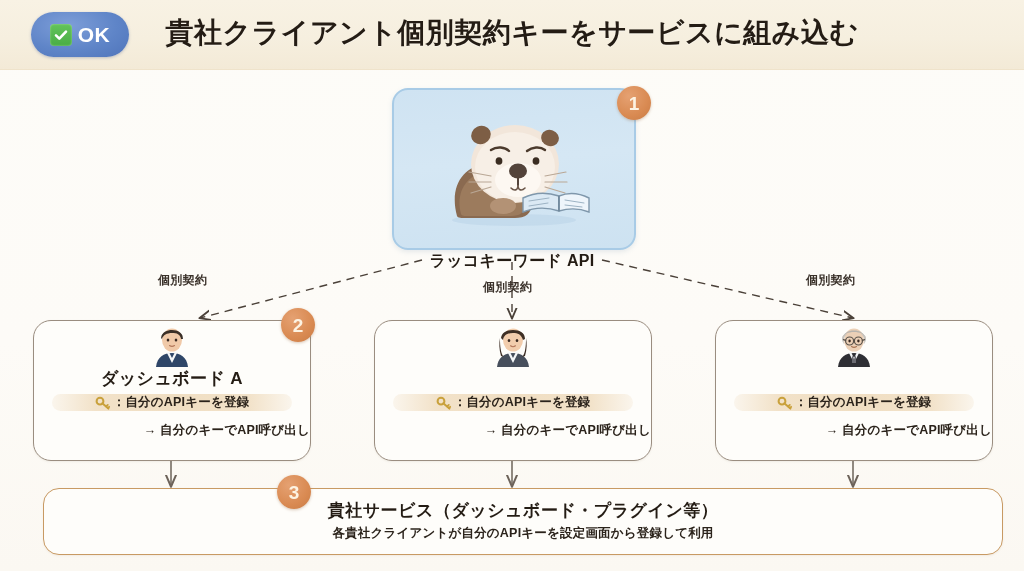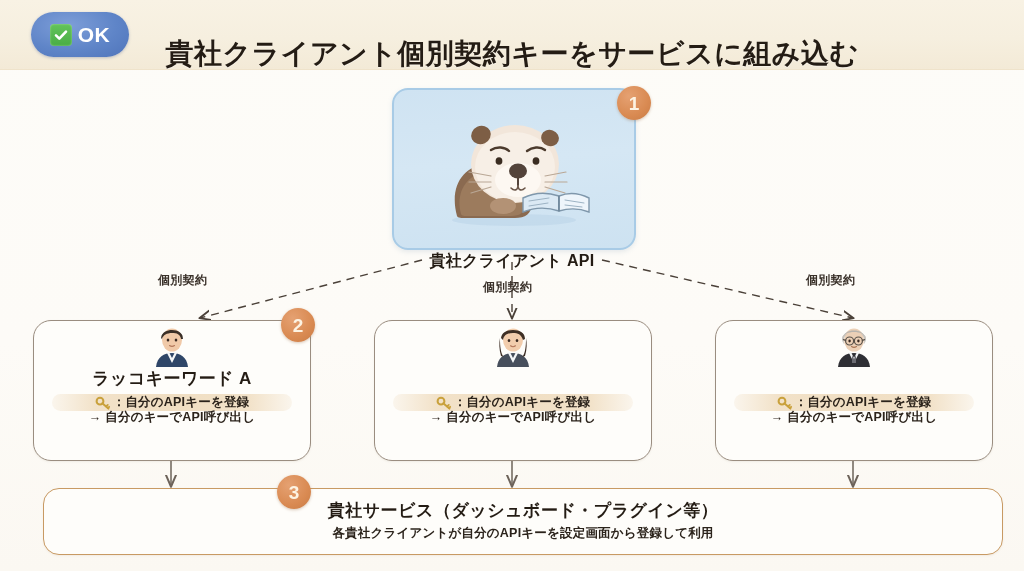--- a/index.html
+++ b/index.html
@@ -65,21 +65,20 @@
     position: absolute;
     left: 0; top: 15px;
     width: 1024px;
     text-align: center;
     font-size: 28px;
     font-weight: bold;
     color: #241c14;
     letter-spacing: 0.5px;
     line-height: 1.3;
     text-shadow: 0 1px 0 rgba(255,255,255,0.4);
-    margin-top: 21px;
   }
 
   
   .api-card {
     position: absolute;
     left: 392px; top: 88px;
     width: 240px; height: 158px;
     border-radius: 16px;
     background: linear-gradient(175deg, #cfe3f2 0%, #d5e7f4 45%, #cde2f1 100%);
     border: 2px solid #a8cbe6;
@@ -184,23 +183,23 @@
   }
   .key-icon { width: 16px; height: 16px; display: block; }
   .key-text {
     font-size: 12.5px;
     font-weight: bold;
     color: #2b231b;
     letter-spacing: 0.2px;
   }
   .call-text {
     position: absolute;
-    left: 0; top: 88px;
+    left: 0; top: 101px;
     width: 100%;
-    text-align: center;
+    text-align: right;
     font-size: 12.5px;
     font-weight: bold;
     color: #2b231b;
     letter-spacing: 0.2px;
   }
 
   
   .service-box {
     position: absolute;
     left: 43px; top: 488px;
@@ -308,34 +307,34 @@
       <path d="M104,100 L104,86 C116,80 128,80 140,84 L140,99 C128,95 116,95 104,100 Z" fill="#dbe9f4" stroke="#7f97ab" stroke-width="1.4"></path>
       <path d="M140,84 C150,80 160,81 170,86 L170,100 C160,96 150,96 140,99 Z" fill="#eef5fb" stroke="#7f97ab" stroke-width="1.4"></path>
       <path d="M140,84 L140,99" stroke="#6c8498" stroke-width="1.4"></path>
       <path d="M146,88 L165,91 M146,93 L163,95" stroke="#9db3c4" stroke-width="1" stroke-linecap="round"></path>
       <path d="M110,89 L130,86 M110,94 L129,91" stroke="#9db3c4" stroke-width="1" stroke-linecap="round"></path>
     </svg>
   </div>
 
   <div class="badge-num" id="badge-1">1</div>
 
-  <div class="api-label">貴社クライアント API</div>
+  <div class="api-label">ラッコキーワード API</div>
 
   <div class="client-box" id="client-a">
     <svg class="client-avatar" viewBox="0 0 42 42">
       <path d="M5,42 C6,32 13,28 21,28 C29,28 36,32 37,42 Z" fill="#2f4668"></path>
       <path d="M16,28 L21,38 L26,28 L24,27 L21,33 L18,27 Z" fill="#f4f6f8"></path>
       <ellipse cx="21" cy="15" rx="10" ry="11.5" fill="#f0c9a8"></ellipse>
       <path d="M10,13 C10,4 32,4 32,13 C32,10 28,7 21,7 C14,7 10,10 10,13 Z" fill="#2e2520"></path>
       <path d="M10,13 C11,7 16,5 21,5 C27,5 32,8 32,14 L30,14 C29,9 26,8 21,8 C16,8 12,10 11,14 Z" fill="#3a2f27"></path>
       <ellipse cx="17" cy="15" rx="1.3" ry="1.6" fill="#3a2a22"></ellipse>
       <ellipse cx="25" cy="15" rx="1.3" ry="1.6" fill="#3a2a22"></ellipse>
       <path d="M18.5,20.5 C20,21.6 22,21.6 23.5,20.5" fill="none" stroke="#b3775a" stroke-width="1.1" stroke-linecap="round"></path>
     </svg>
-    <div class="client-title">ラッコキーワード A</div>
+    <div class="client-title">ダッシュボード A</div>
     <div class="key-pill">
       <svg class="key-icon" viewBox="0 0 16 16">
         <circle cx="5" cy="6.2" r="3.4" fill="none" stroke="#c9a13c" stroke-width="2"></circle>
         <path d="M7.3,8.2 L13.4,13.6" stroke="#c9a13c" stroke-width="2" stroke-linecap="round"></path>
         <path d="M11.2,11.3 L12.8,9.9 M12.9,13.1 L14.2,11.8" stroke="#c9a13c" stroke-width="1.8" stroke-linecap="round"></path>
       </svg>
       <span class="key-text">：自分のAPIキーを登録</span>
     </div>
     <div class="call-text">→ 自分のキーでAPI呼び出し</div>
   </div>

